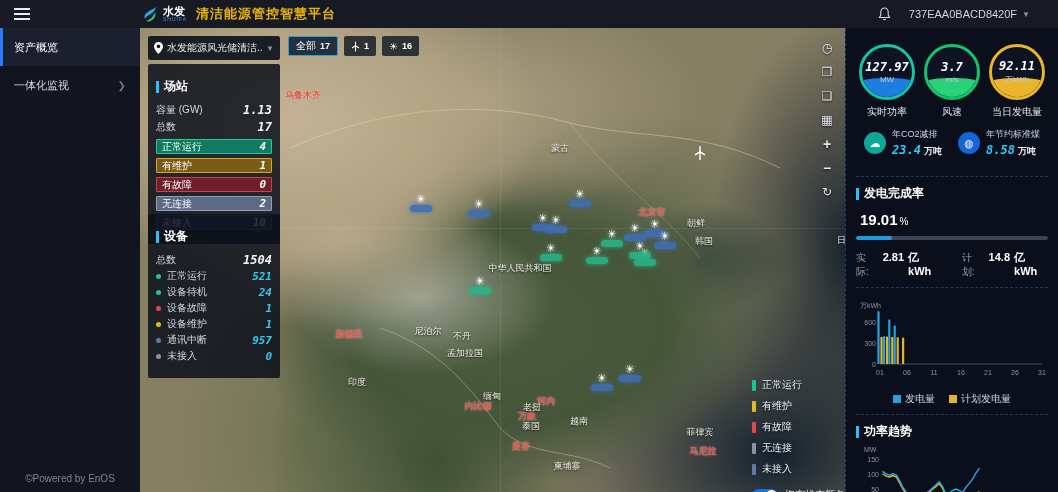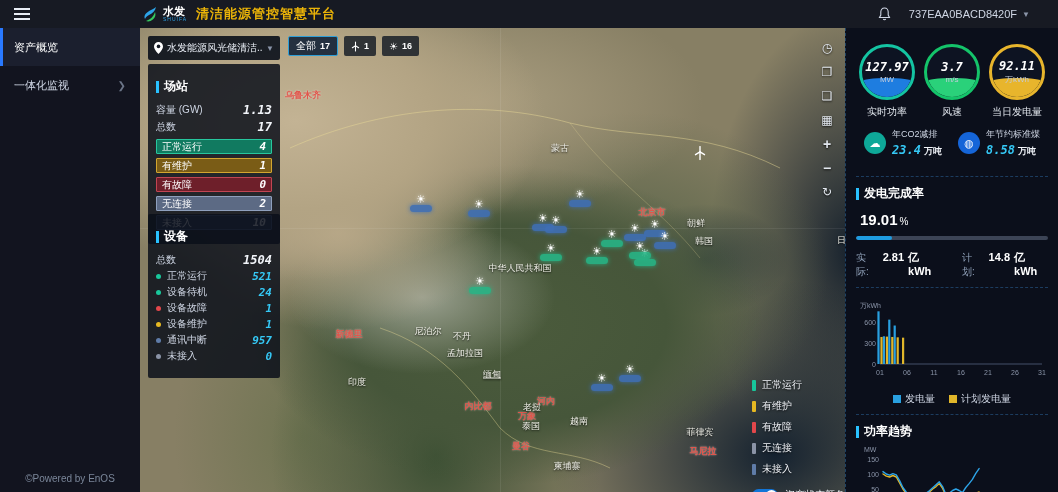--- a/index.html
+++ b/index.html
@@ -193,21 +193,21 @@
         <span class="map-label-city" style="left: 563px; top: 423px;">马尼拉</span>
         <span class="map-label-region" style="left: 420px; top: 120px;">蒙古</span>
         <span class="map-label-region" style="left: 380px; top: 240px;">中华人民共和国</span>
         <span class="map-label-region" style="left: 556px; top: 195px;">朝鲜</span>
         <span class="map-label-region" style="left: 564px; top: 213px;">韩国</span>
         <span class="map-label-region" style="left: 698px; top: 212px; margin-left: 8px;">日本</span>
         <span class="map-label-region" style="left: 288px; top: 303px;">尼泊尔</span>
         <span class="map-label-region" style="left: 322px; top: 308px;">不丹</span>
         <span class="map-label-region" style="left: 325px; top: 325px;">孟加拉国</span>
         <span class="map-label-region" style="left: 217px; top: 354px;">印度</span>
-        <span class="map-label-region" style="left: 352px; top: 346px; text-decoration: underline;">缅甸</span>
+        <span class="map-label-region" style="left: 352px; top: 368px;">缅甸</span>
         <span class="map-label-region" style="left: 392px; top: 379px;">老挝</span>
         <span class="map-label-region" style="left: 391px; top: 398px;">泰国</span>
         <span class="map-label-region" style="left: 439px; top: 393px;">越南</span>
         <span class="map-label-region" style="left: 427px; top: 438px;">柬埔寨</span>
         <span class="map-label-region" style="left: 560px; top: 404px;">菲律宾</span>
       </div>
     <div id="map-markers">
         <div class="marker" style="left: 281px; top: 175px;">
           <span class="sun">☀</span>
           <span class="pill blue"></span>

